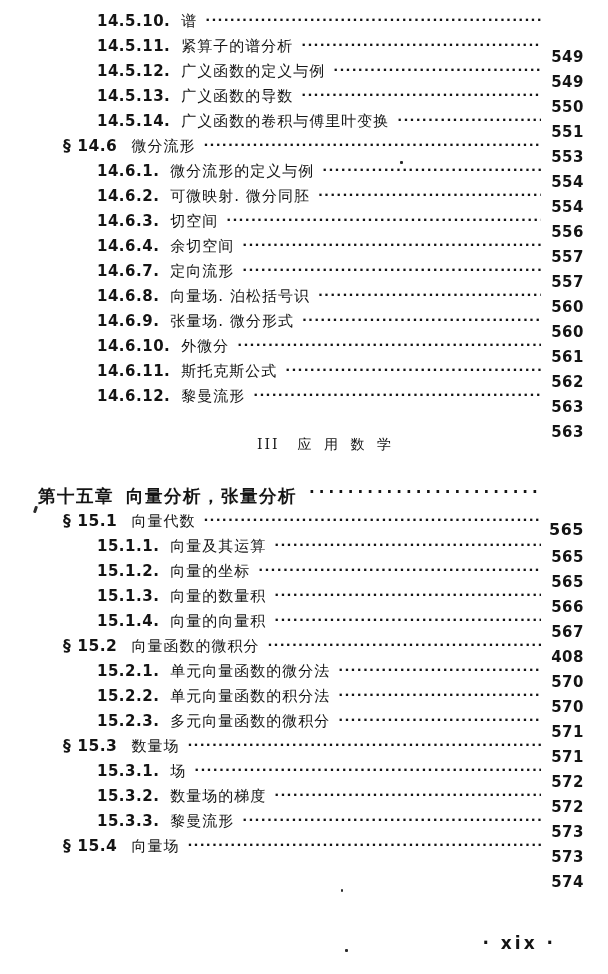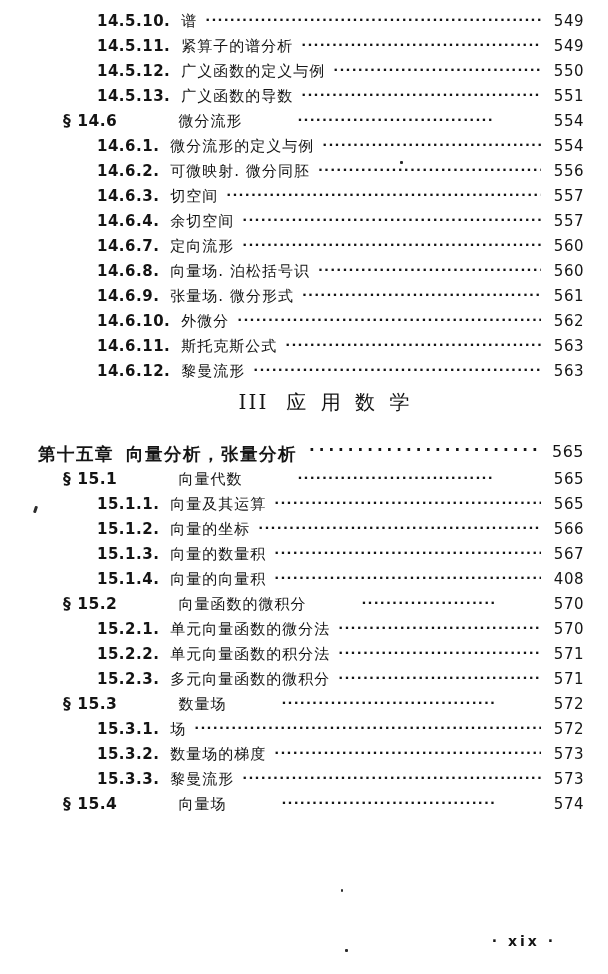--- a/index.html
+++ b/index.html
@@ -16,21 +16,21 @@
   .toc-block{display:block;}
   #block1{padding-top:12px;}
   #block2{margin-top:25px;}
   .row{
     display:flex;
     height:25px;
     padding-right:24px;
     box-sizing:border-box;
   }
   .lvl-sub{padding-left:97px;}
-  .lvl-section{padding-left:63px;gap:47px;}
+  .lvl-section{padding-left:63px;}
   .lvl-chapter{padding-left:38px;height:28px;}
   .lab{
     font-weight:700;font-size:15px;white-space:pre;
     margin-right:11px;letter-spacing:0.5px;flex:0 0 auto;
   }
   .lvl-section .lab{font-size:15.5px;margin-right:14px;}
   .tit{font-size:15px;white-space:pre;flex:0 0 auto;letter-spacing:1px;}
   .lvl-chapter .lab,.lvl-chapter .tit{
     font-size:17.5px;font-weight:700;letter-spacing:1.5px;
   }
@@ -39,37 +39,37 @@
     flex:1 1 auto;overflow:hidden;white-space:nowrap;
     font-weight:700;font-size:13px;letter-spacing:1.2px;
     margin:0 7px 0 8px;line-height:1;
     transform:translateY(1px);
     color:#141414;
   }
   .leader::before{content:"··········································································································································";}
   .lvl-chapter .leader{font-size:15px;letter-spacing:4px;margin-left:12px;}
   .pg{
     flex:0 0 auto;min-width:36px;text-align:right;
-    font-weight:400;font-size:15px;letter-spacing:0.5px;
+    font-weight:700;font-size:15px;letter-spacing:0.5px;margin-top:36px;
   }
   .lvl-chapter .pg{font-size:16px;}
   .part-heading{
-    margin-top:0;height:30px;line-height:30px;
-    text-align:center;font-size:20px;
+    margin-top:17px;height:30px;line-height:30px;
+    text-align:center;font-size:14px;
     white-space:pre;
     padding-left:44px;
   }
   .part-heading .roman{
     font-family:"DejaVu Serif",serif;
     letter-spacing:2px;margin-right:18px;
   }
   .part-heading .ptitle{letter-spacing:4px;font-weight:500;}
   .footer{
     position:absolute;top:933px;right:52px;
-    font-weight:700;font-size:14px;letter-spacing:3px;
+    font-weight:700;font-size:17px;letter-spacing:3px;
     white-space:pre;
   }
   
   .speck{position:absolute;background:#2b2b2b;border-radius:1px;}
   .speck-1{left:34px;top:506px;width:3px;height:7px;transform:rotate(18deg);}
   .speck-2{left:345px;top:949px;width:3px;height:3px;}
   .speck-3{left:400px;top:161px;width:3px;height:3px;}
   .speck-4{left:341px;top:889px;width:2px;height:3px;}
 </style>
 </head>
@@ -95,20 +95,26 @@
         <span class="tit">广义函数的定义与例</span>
         <span class="leader"></span>
         <span class="pg">550</span>
       </div>
       <div class="row lvl-sub">
         <span class="lab">14.5.13.</span>
         <span class="tit">广义函数的导数</span>
         <span class="leader"></span>
         <span class="pg">551</span>
       </div>
+      <div class="row lvl-sub">
+        <span class="lab">14.5.14.</span>
+        <span class="tit">广义函数的卷积与傅里叶变换</span>
+        <span class="leader"></span>
+        <span class="pg">553</span>
+      </div>
       <div class="row lvl-section">
         <span class="lab">§ 14.6</span>
         <span class="tit">微分流形</span>
         <span class="leader"></span>
         <span class="pg">554</span>
       </div>
       <div class="row lvl-sub">
         <span class="lab">14.6.1.</span>
         <span class="tit">微分流形的定义与例</span>
         <span class="leader"></span>

